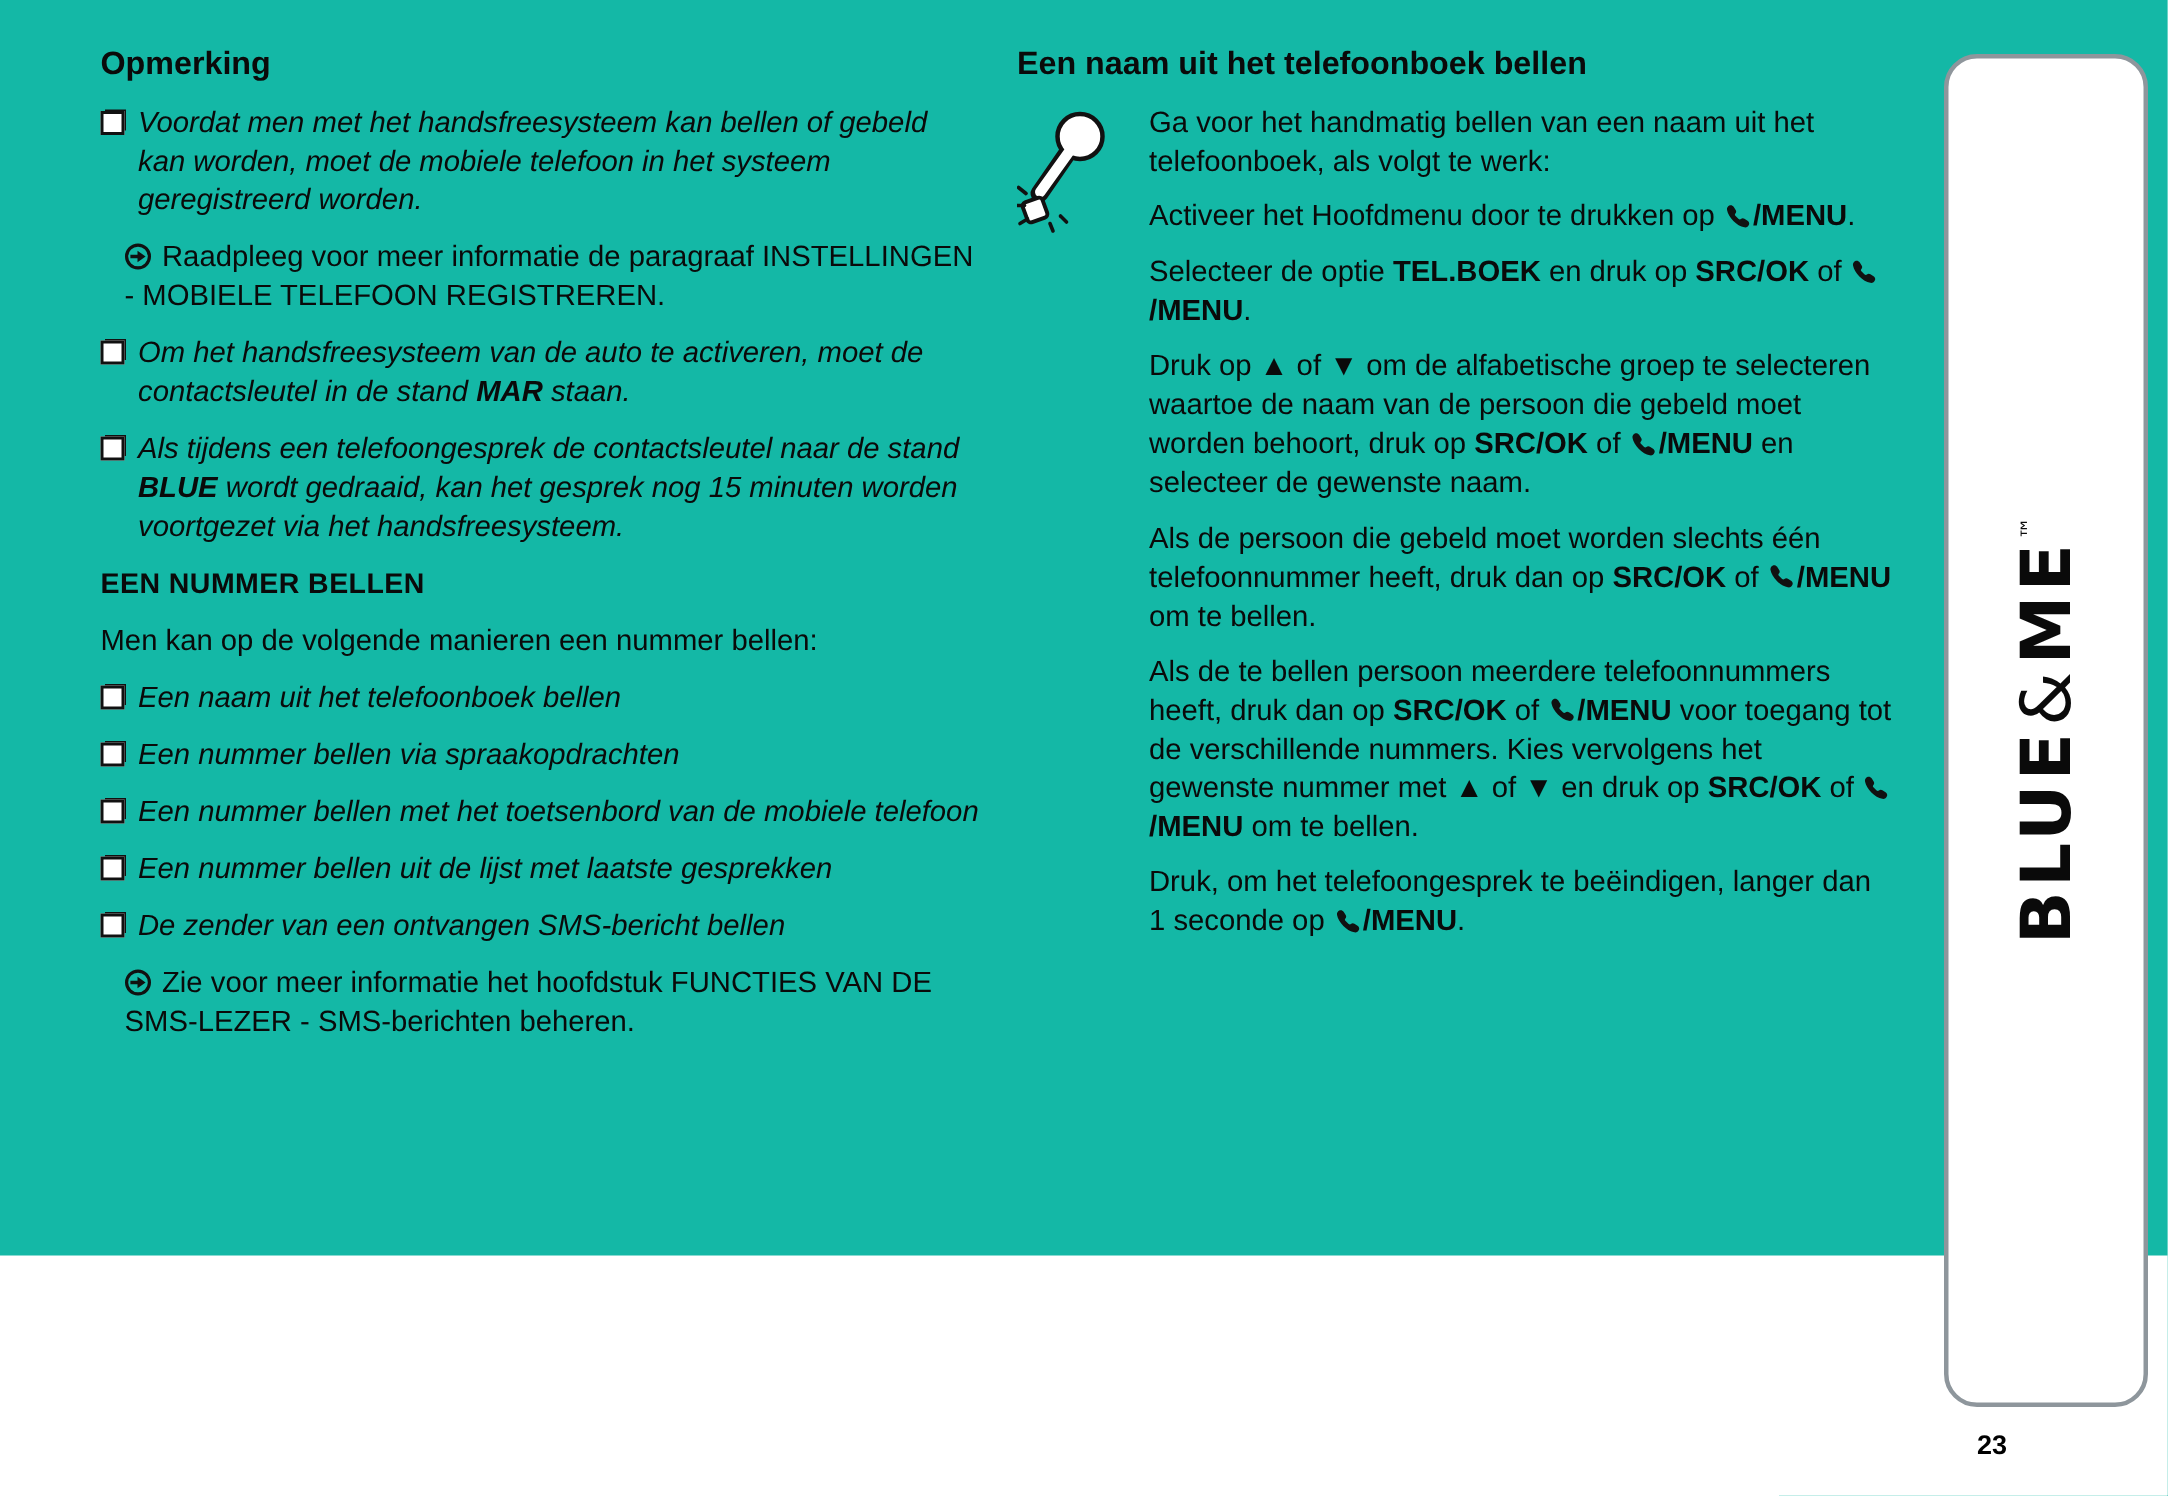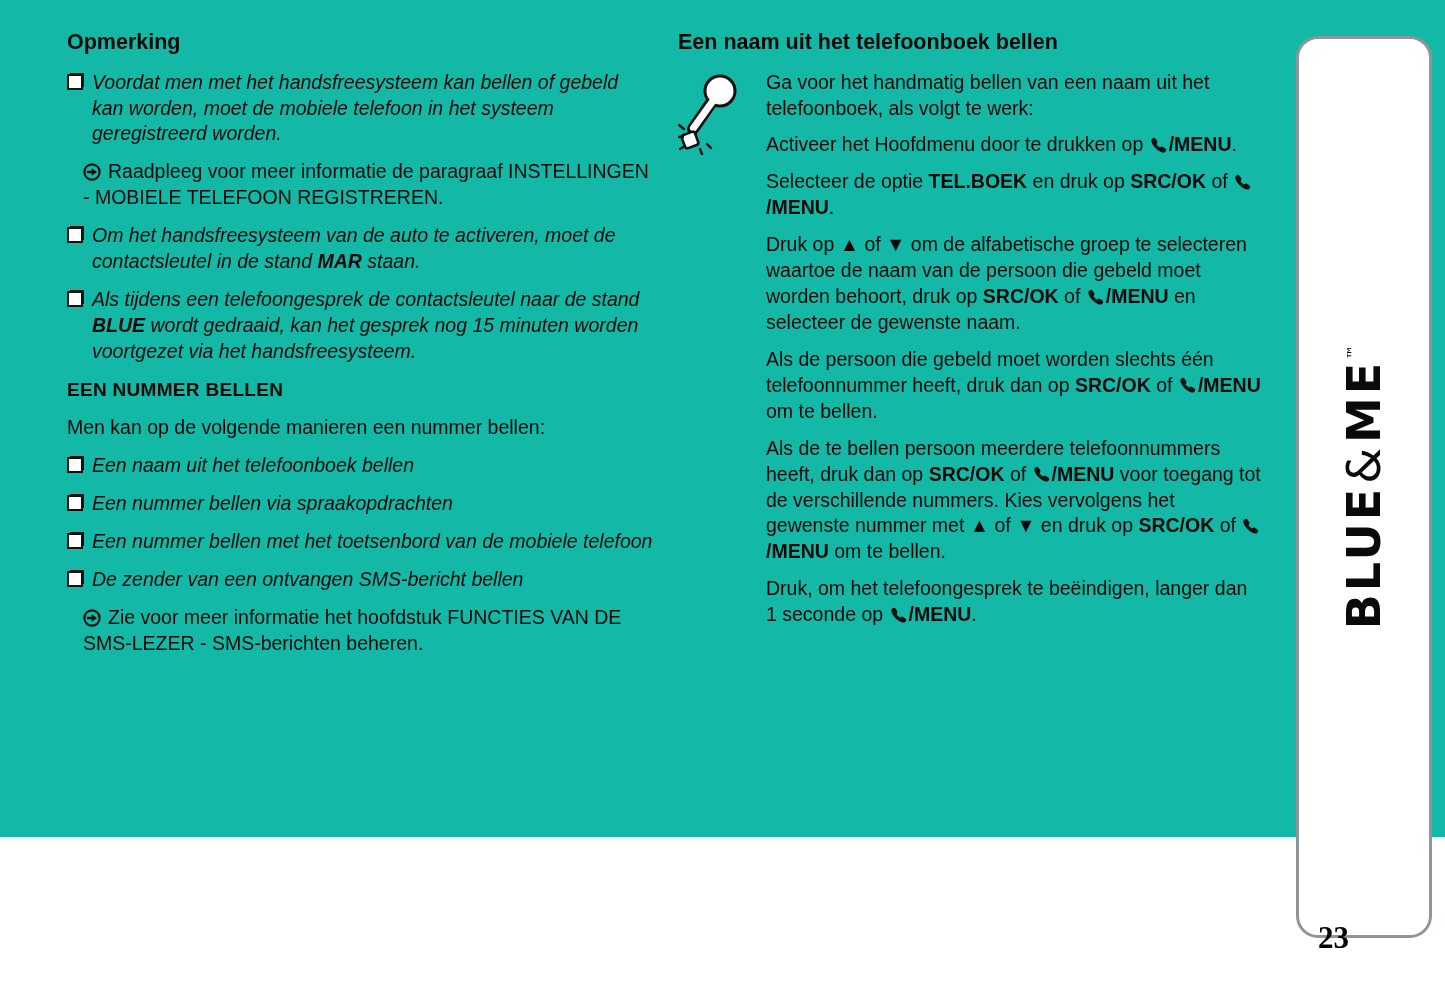--- a/index.html
+++ b/index.html
@@ -59,23 +59,23 @@
     position: absolute; left: 50%; top: 50%;
     transform: translate(-50%, -50%) rotate(-90deg);
     white-space: nowrap;
     font-family: "DejaVu Sans", sans-serif;
     font-weight: 700; font-size: 46px; letter-spacing: 3px; color: #0a0a0a;
   }
   .brand .amp { font-weight: 400; margin: 0 2px; }
   .brand .tm { font-size: 15px; font-weight: 400; vertical-align: 22px; letter-spacing: 0; }
 
   .page-number {
-    position: absolute; left: 1318px; top: 920px;
-    font-size: 31px; font-weight: 700; color: #000;
-    font-family: Liberation Serif, serif;
+    position: absolute; left: 1318px; top: 953px;
+    font-size: 18px; font-weight: 700; color: #000;
+    font-family: Liberation Sans, sans-serif;
   }
 </style>
 </head>
 <body>
 
 <div class="page">
   <div class="col col-left">
       <h2 class="heading">Opmerking</h2>
       <div class="bullet-square">
         <span class="icon square-bullet"></span>
@@ -99,20 +99,24 @@
         <span class="icon square-bullet"></span>
         <div class="bullet-text"><span>Een naam uit het telefoonboek bellen</span></div>
       </div>
       <div class="bullet-square">
         <span class="icon square-bullet"></span>
         <div class="bullet-text"><span>Een nummer bellen via spraakopdrachten</span></div>
       </div>
       <div class="bullet-square">
         <span class="icon square-bullet"></span>
         <div class="bullet-text"><span>Een nummer bellen met het toetsenbord van de mobiele telefoon</span></div>
+      </div>
+      <div class="bullet-square">
+        <span class="icon square-bullet"></span>
+        <div class="bullet-text"><span>Een nummer bellen uit de lijst met laatste gesprekken</span></div>
       </div>
       <div class="bullet-square">
         <span class="icon square-bullet"></span>
         <div class="bullet-text"><span>De zender van een ontvangen SMS-bericht bellen</span></div>
       </div>
       <p class="bullet-arrow"><span class="icon arrow-bullet"><svg viewBox="0 0 22 22">
             <circle cx="11" cy="11" r="9.3" fill="none" stroke="#111" stroke-width="2.6"></circle>
             <path d="M4.8 9.6h5.8V6.4l6.6 4.6-6.6 4.6v-3.2H4.8z" fill="#111"></path>
           </svg></span><span>Zie voor meer informatie het hoofdstuk FUNCTIES VAN DE SMS-LEZER - SMS-berichten beheren.</span></p>
     </div>

